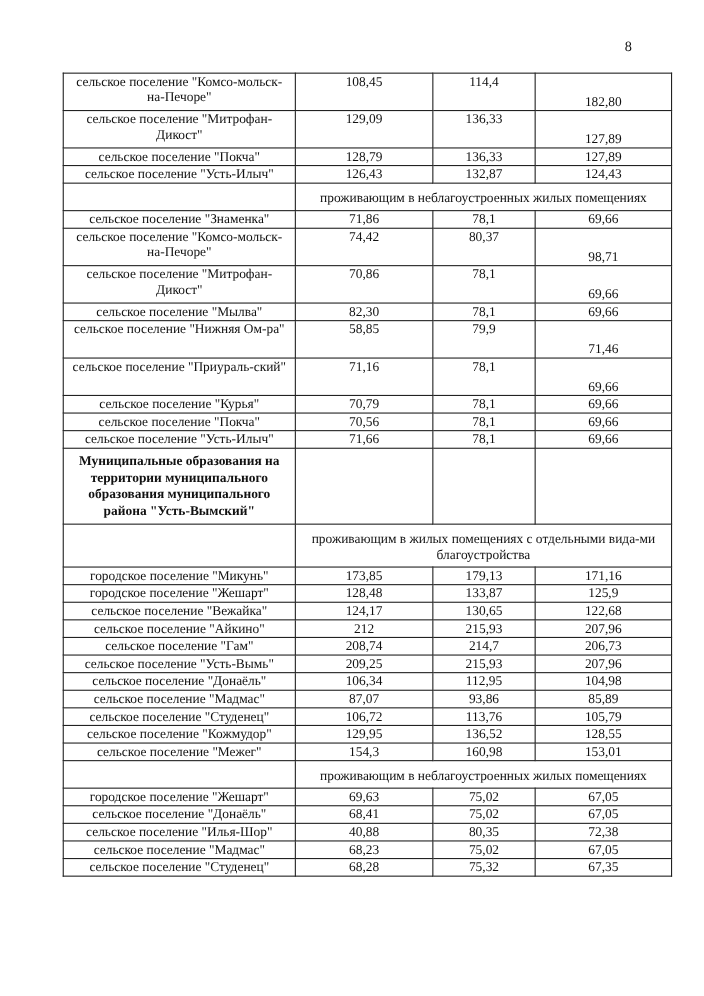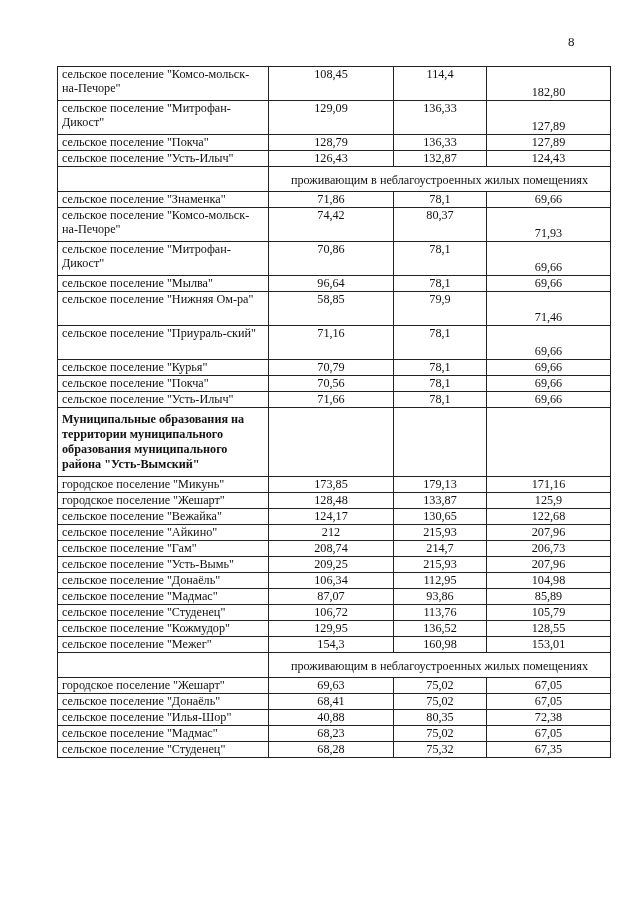--- a/index.html
+++ b/index.html
@@ -3,21 +3,21 @@
 <meta charset="utf-8">
 <style>
   html, body { margin:0; padding:0; background:#fff; }
   body { width:640px; height:905px; position:relative; overflow:hidden;
          font-family:"Liberation Serif", "DejaVu Serif", serif; color:#111; }
   .page-num { position:absolute; left:568px; top:34px; font-size:13px; }
   table { position:absolute; left:57px; top:66px; border-collapse:collapse;
           width:553px; table-layout:fixed; font-size:12.2px; line-height:14px; }
   col.c1 { width:211px; } col.c2 { width:125px; } col.c3 { width:93px; } col.c4 { width:124px; }
   td { border:1px solid #222; padding:0 4px; vertical-align:top; }
-  td.name { text-align:left; }
+  td.name { text-align:center; }
   td.num { text-align:center; }
   td.num.bottom { vertical-align:bottom; padding-bottom:1px; }
   tr.h1 td { height:15px; }
   tr.h2 td { height:32px; }
   td.sub { text-align:center; padding:6px 4px 4px 4px;font-family:Liberation Serif, serif; }
   td.bold { font-weight:bold; padding:4px 4px 4px 4px; line-height:15px; }
 </style>
 </head>
 <body>
 
@@ -62,31 +62,31 @@
       <tr class="h1">
         <td class="name">сельское поселение  "Знаменка"</td>
         <td class="num">71,86</td>
         <td class="num">78,1</td>
         <td class="num">69,66</td>
       </tr>
       <tr class="h2">
         <td class="name">сельское поселение  "Комсо-мольск-на-Печоре"</td>
         <td class="num">74,42</td>
         <td class="num">80,37</td>
-        <td class="num bottom">71,93</td>
+        <td class="num bottom">98,71</td>
       </tr>
       <tr class="h2">
         <td class="name">сельское поселение  "Митрофан-Дикост"</td>
         <td class="num">70,86</td>
         <td class="num">78,1</td>
         <td class="num bottom">69,66</td>
       </tr>
       <tr class="h1">
         <td class="name">сельское поселение  "Мылва"</td>
-        <td class="num">96,64</td>
+        <td class="num">82,30</td>
         <td class="num">78,1</td>
         <td class="num">69,66</td>
       </tr>
       <tr class="h2">
         <td class="name">сельское поселение  "Нижняя Ом-ра"</td>
         <td class="num">58,85</td>
         <td class="num">79,9</td>
         <td class="num bottom">71,46</td>
       </tr>
       <tr class="h2">
@@ -112,20 +112,24 @@
         <td class="num">71,66</td>
         <td class="num">78,1</td>
         <td class="num">69,66</td>
       </tr>
       <tr>
         <td class="name bold">Муниципальные образования на территории муниципального образования муниципального района "Усть-Вымский"</td>
         <td></td>
         <td></td>
         <td></td>
       </tr>
+      <tr>
+        <td></td>
+        <td class="sub" colspan="3">проживающим в жилых помещениях с отдельными вида-ми благоустройства</td>
+      </tr>
       <tr class="h1">
         <td class="name">городское поселение  "Микунь"</td>
         <td class="num">173,85</td>
         <td class="num">179,13</td>
         <td class="num">171,16</td>
       </tr>
       <tr class="h1">
         <td class="name">городское поселение  "Жешарт"</td>
         <td class="num">128,48</td>
         <td class="num">133,87</td>

